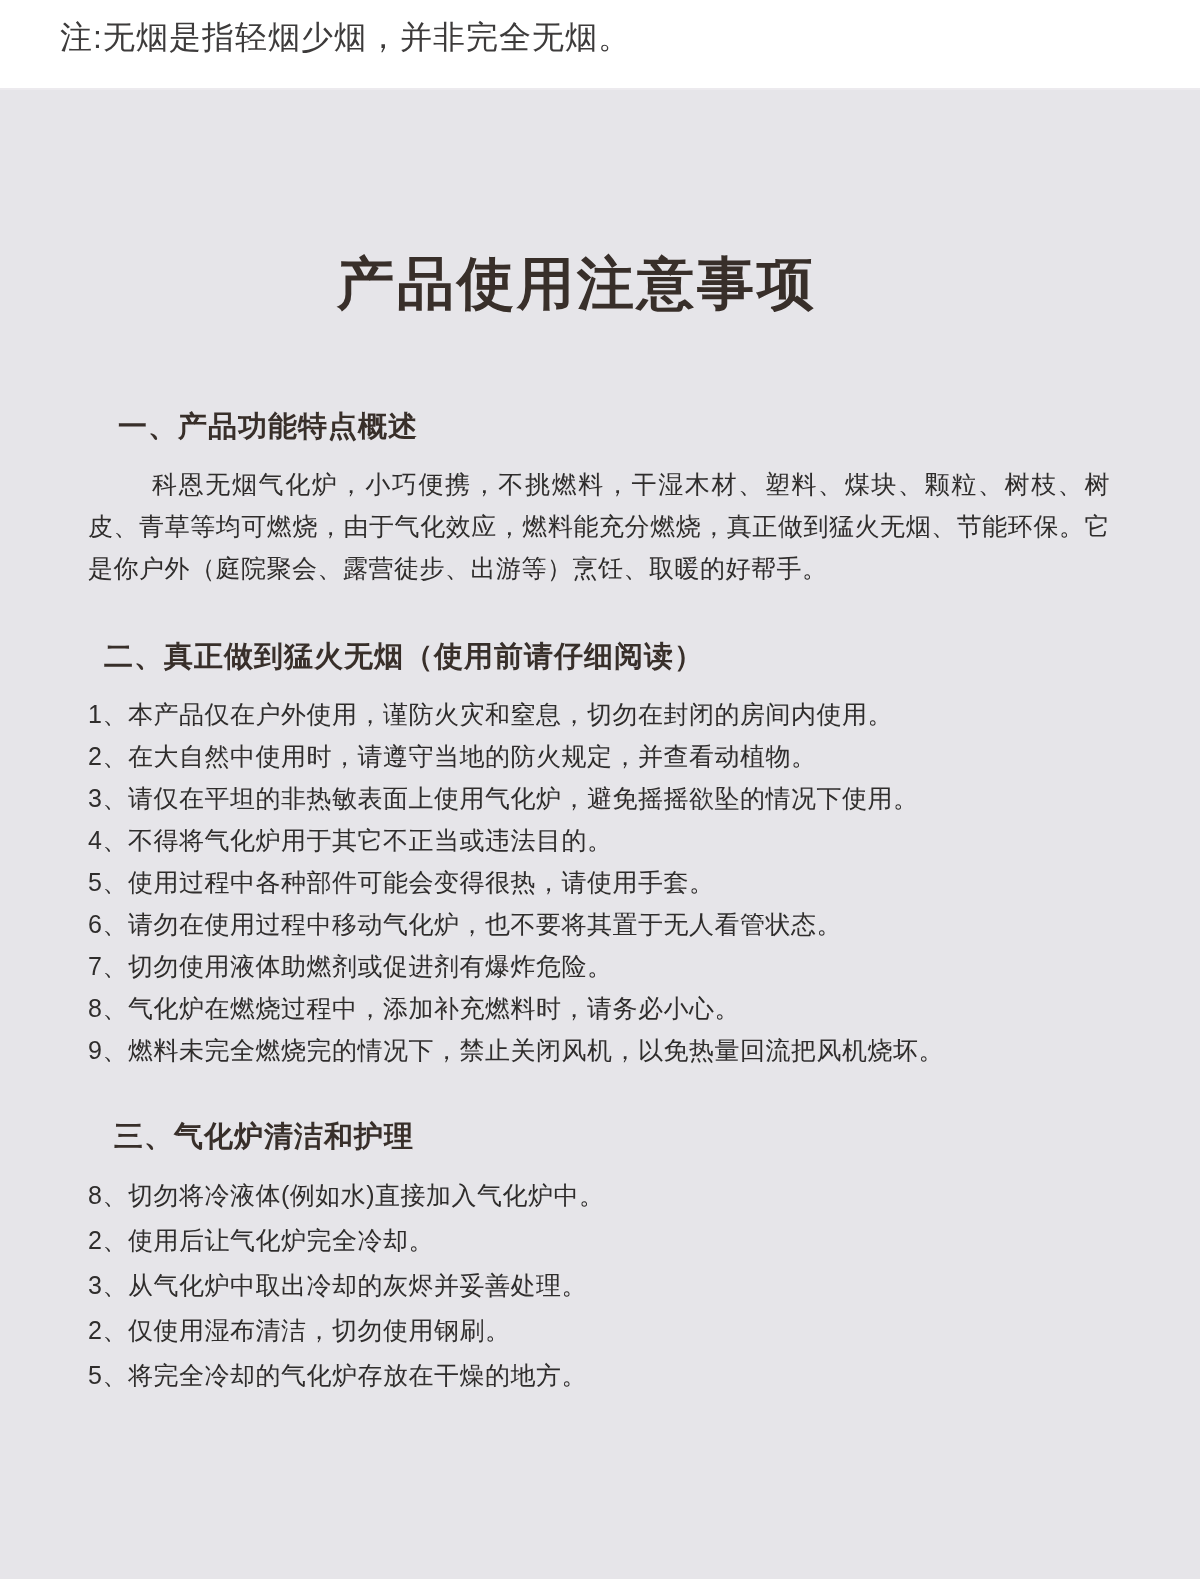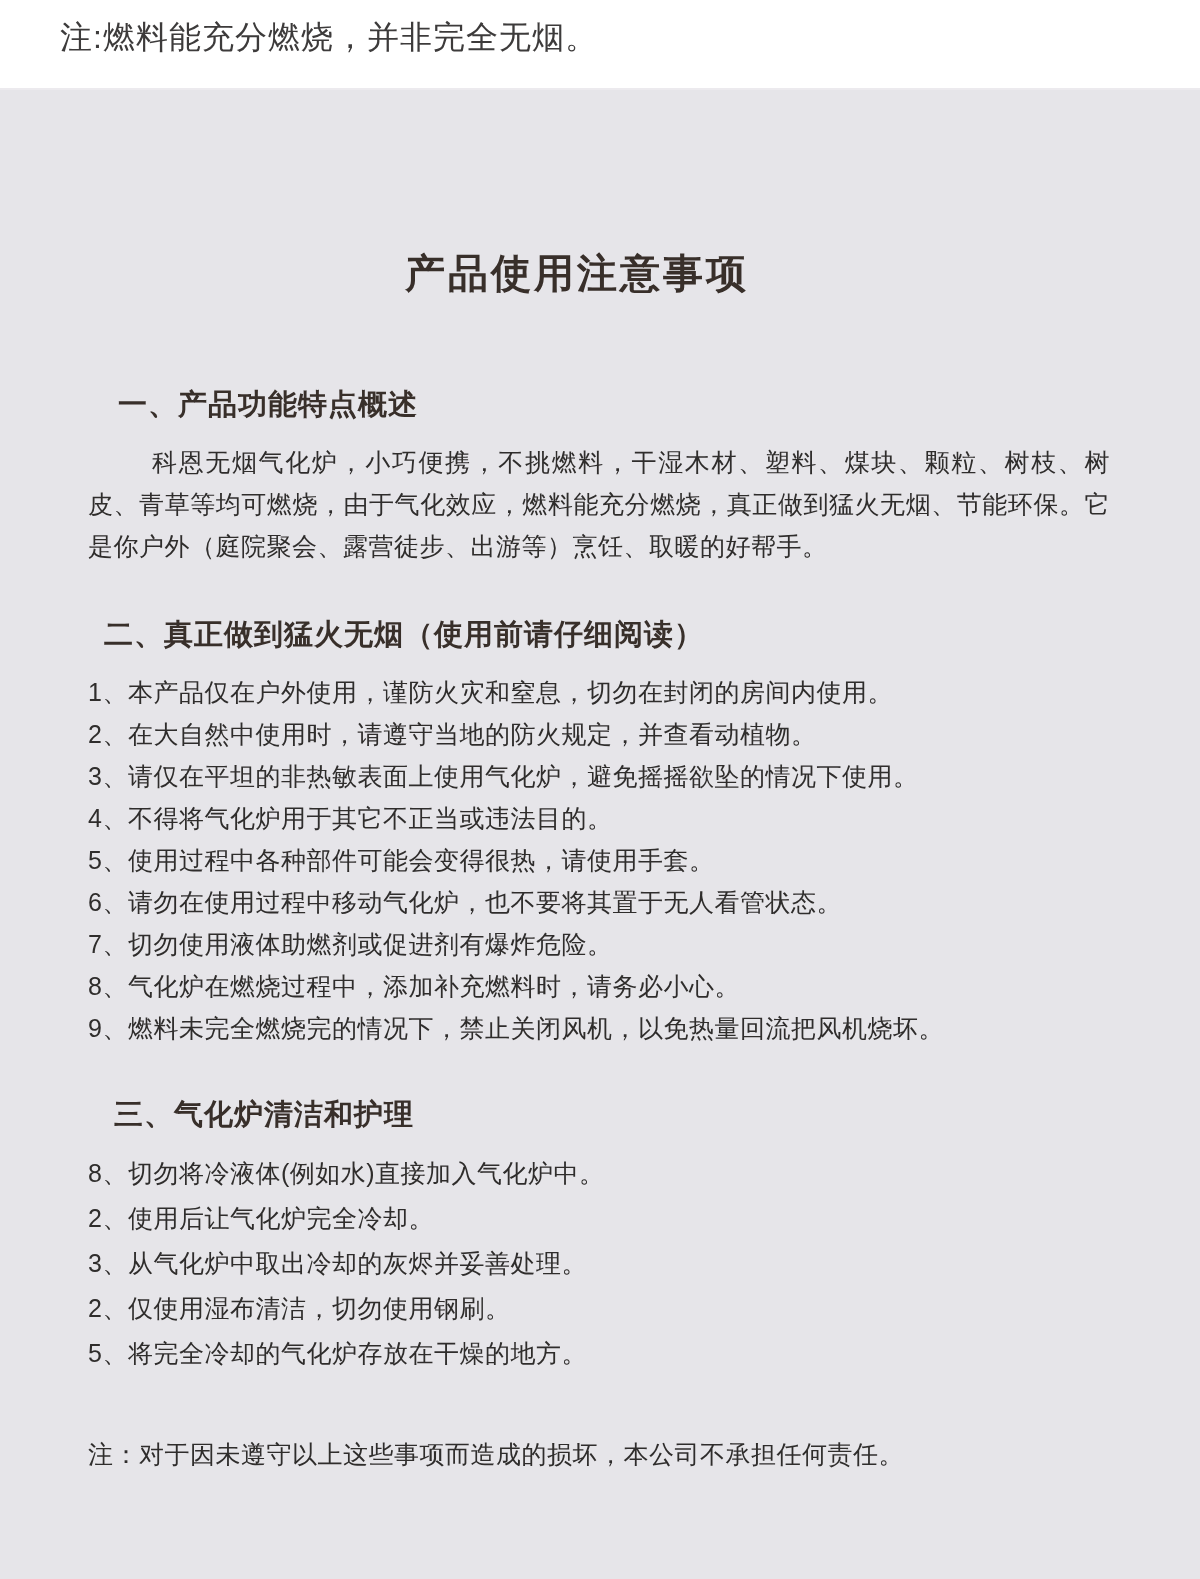--- a/index.html
+++ b/index.html
@@ -29,21 +29,21 @@
     box-sizing: border-box;
     width: 1200px;
     height: 1491px;
     background: #e6e5e9;
     border-top: 2px solid #eceaee;
     padding: 0 90px 0 88px;
   }
   .page-title {
     margin: 156px 0 0 0;
     text-align: center;
-    font-size: 40px;
+    font-size: 57px;
     font-weight: 800;
     color: #382f2a;
     letter-spacing: 3px;
     transform: translateX(-22px);
   }
   .section-heading {
     margin: 16px;
     font-size: 29px;
     font-weight: 800;
     color: #382f2a;
@@ -76,21 +76,21 @@
     font-size: 25px;
     color: #2f2d2c;
     letter-spacing: 0.5px;
   }
 </style>
 </head>
 <body>
 
 <div class="page">
 
-  <div class="top-note">注:燃料能充分燃烧，并非完全无烟。</div>
+  <div class="top-note">注:无烟是指轻烟少烟，并非完全无烟。</div>
 
   <div class="panel">
 
     <h1 class="page-title">产品使用注意事项</h1>
 
     <h2 class="section-heading h1x">一、产品功能特点概述</h2>
 
     <p class="body-par">科恩无烟气化炉，小巧便携，不挑燃料，干湿木材、塑料、煤块、颗粒、树枝、树皮、青草等均可燃烧，由于气化效应，燃料能充分燃烧，真正做到猛火无烟、节能环保。它是你户外（庭院聚会、露营徒步、出游等）烹饪、取暖的好帮手。</p>
 
     <h2 class="section-heading h2x">二、真正做到猛火无烟（使用前请仔细阅读）</h2>
@@ -110,16 +110,15 @@
     <h2 class="section-heading h3x">三、气化炉清洁和护理</h2>
 
     <div class="list list-care">
       <div class="item">8、切勿将冷液体(例如水)直接加入气化炉中。</div>
       <div class="item">2、使用后让气化炉完全冷却。</div>
       <div class="item">3、从气化炉中取出冷却的灰烬并妥善处理。</div>
       <div class="item">2、仅使用湿布清洁，切勿使用钢刷。</div>
       <div class="item">5、将完全冷却的气化炉存放在干燥的地方。</div>
     </div>
 
-    <div class="bottom-note">注：对于因未遵守以上这些事项而造成的损坏，本公司不承担任何责任。</div>
 
   </div>
 </div>
 
 </body></html>

